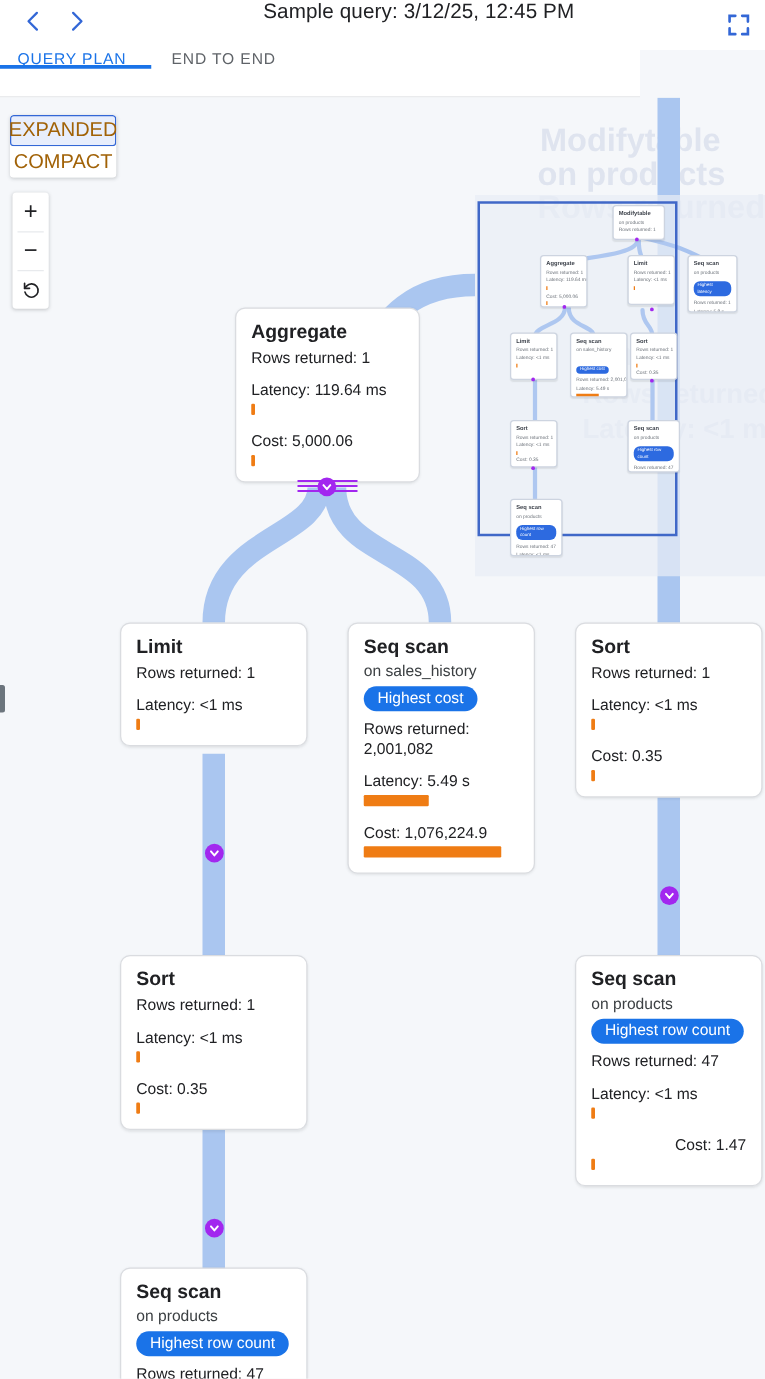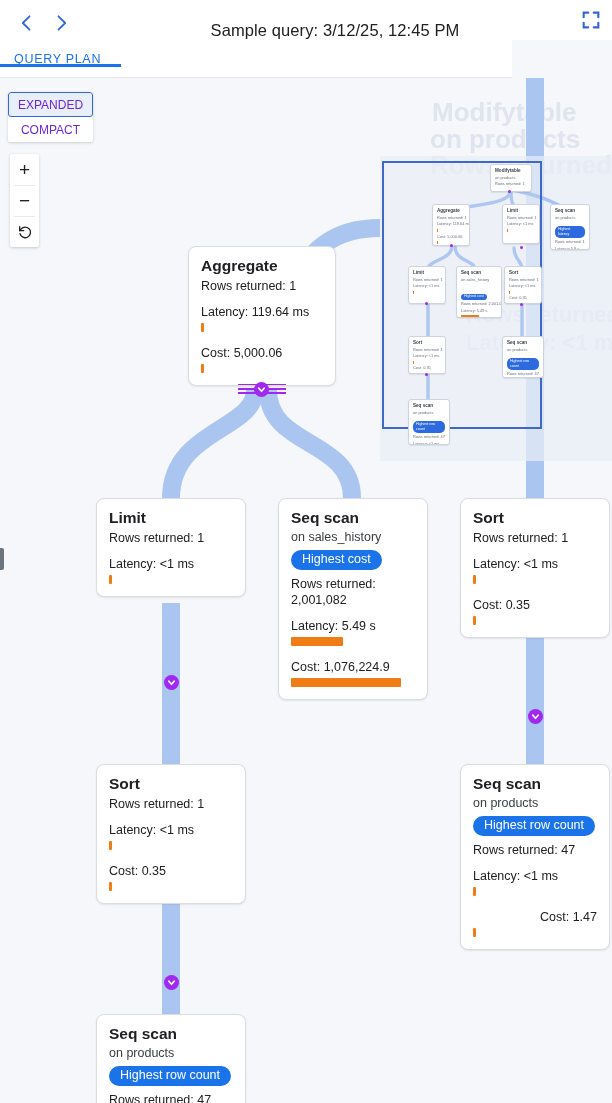--- a/index.html
+++ b/index.html
@@ -7,40 +7,40 @@
     width: 612px; height: 1103px;
     font-family: "Liberation Sans", sans-serif;
     background: #f5f7fa;
     overflow: hidden;
   }
   #app { position: relative; width: 612px; height: 1103px; background: #f5f7fa; }
 
   
   .header {
     position: absolute; left: 0; top: 0; width: 612px; height: 40px;
-    background: #ffffff; display: flex; align-items: flex-end;
+    background: #ffffff; display: flex; align-items: flex-start;
   }
   .nav-arrow {
     width: 34px; height: 34px; display: flex; align-items: center; justify-content: center;
     color: #3367d6; cursor: pointer; flex: 0 0 auto;
   }
   .nav-arrow:first-child { margin-left: 10px; }
   .nav-arrow svg { display: block; }
   .header-title {
     flex: 1 1 auto; text-align: center; font-size: 16.5px; color: #202124;
     letter-spacing: 0.1px; padding-right: 20px; white-space: nowrap;
   }
   .fullscreen-btn {
     position: absolute; right: 10px; top: 9px; width: 22px; height: 22px; cursor: pointer;
   }
 
   
   .tabbar {
     position: absolute; left: 0; top: 40px; width: 512px; height: 38px;
-    background: #ffffff; border-bottom: 1px solid #e3e5e8; display: flex; align-items: center;
+    background: #ffffff; border-bottom: 1px solid #e3e5e8; display: flex; align-items: flex-start;
   }
   .tab {
     display: flex; align-items: center; justify-content: center;
     font-size: 12.5px; font-weight: 500; letter-spacing: 0.7px;
     color: #5f6368; cursor: pointer; position: relative; padding: 0 16px;
   }
   .tab:first-child { padding-left: 14px; padding-right: 20px; }
   .tab.active { color: #1a73e8; }
   .tab.active::after {
     content: ""; position: absolute; left: 0; right: 0; bottom: -1px; height: 3px;
@@ -91,21 +91,21 @@
   }
 
   
   .mode-box {
     position: absolute; left: 8px; top: 92px; width: 85px;
     background: #ffffff; border-radius: 3px; overflow: hidden;
     box-shadow: 0 1px 3px rgba(60,64,67,0.22); z-index: 20;
   }
   .mode-btn {
     height: 25px; display: flex; align-items: center; justify-content: center;
-    font-size: 12px; font-weight: 500; color: #6d28d9; cursor: pointer;
+    font-size: 16px; font-weight: 500; color: #a16207; cursor: pointer;
     background: #ffffff;
   }
   .mode-btn.active { background: #e8eefc; border: 1px solid #3367d6; border-radius: 3px; }
 
   .zoom-box {
     position: absolute; left: 10px; top: 154px; width: 29px;
     background: #ffffff; border-radius: 3px; overflow: hidden;
     box-shadow: 0 1px 3px rgba(60,64,67,0.25); z-index: 20;
   }
   .zoom-btn {
@@ -172,20 +172,21 @@
           <polyline points="4 9 4 4 9 4"></polyline>
           <polyline points="15 4 20 4 20 9"></polyline>
           <polyline points="20 15 20 20 15 20"></polyline>
           <polyline points="9 20 4 20 4 15"></polyline>
         </svg>
     </div>
   </div>
 
   <div class="tabbar">
     <div class="tab active">QUERY PLAN</div>
+    <div class="tab">END TO END</div>
   </div>
 
   <div class="canvas">
 
     <div class="ghost-text" style="left:432px;top:19px;font-size:26px;">Modifytable</div>
     <div class="ghost-text" style="left:430px;top:46px;font-size:26px;">on products</div>
     <div class="ghost-text" style="left:430px;top:72px;font-size:26px;">Rows returned</div>
     <div class="ghost-text" style="left:468px;top:190px;font-size:26px;">Limit</div>
     <div class="ghost-text" style="left:466px;top:224px;font-size:22px;">Rows returned: 1</div>
     <div class="ghost-text" style="left:466px;top:252px;font-size:22px;">Latency: &lt;1 ms</div>

